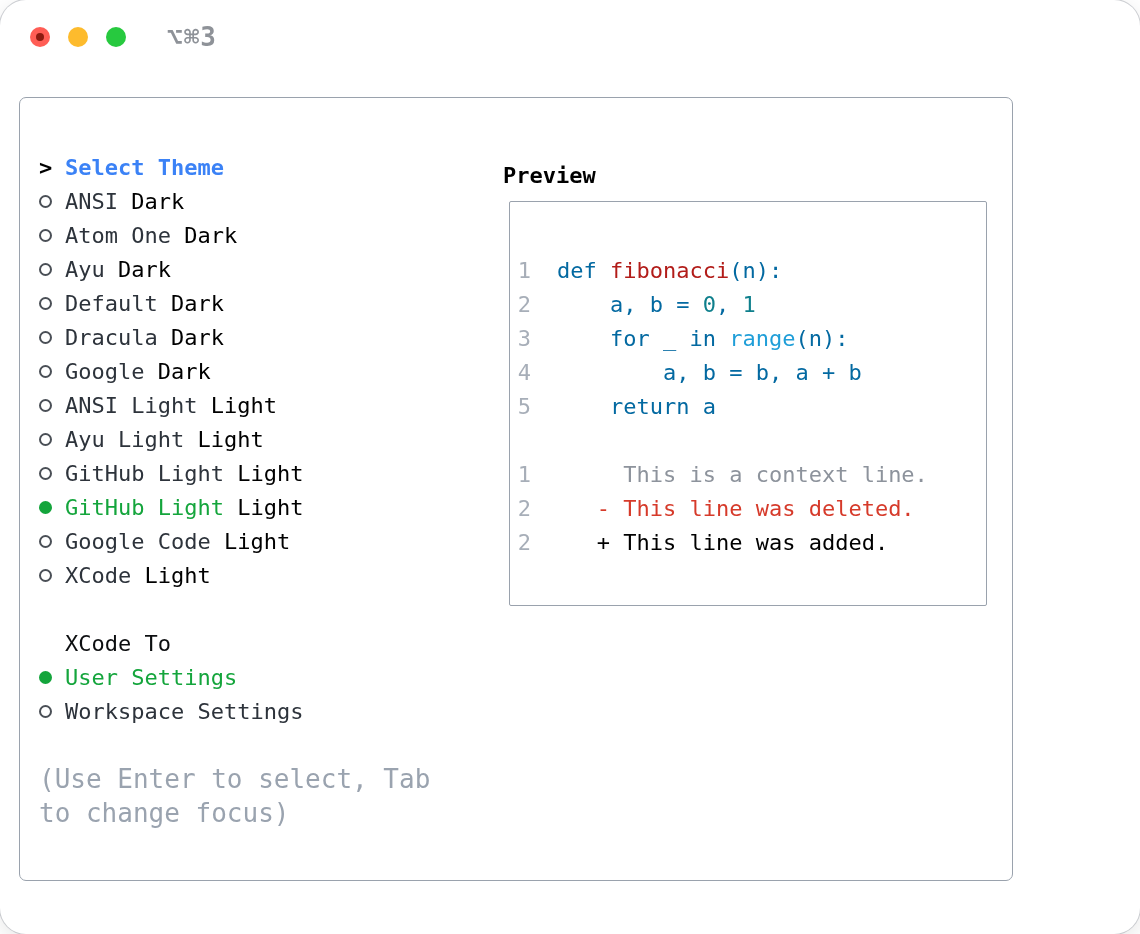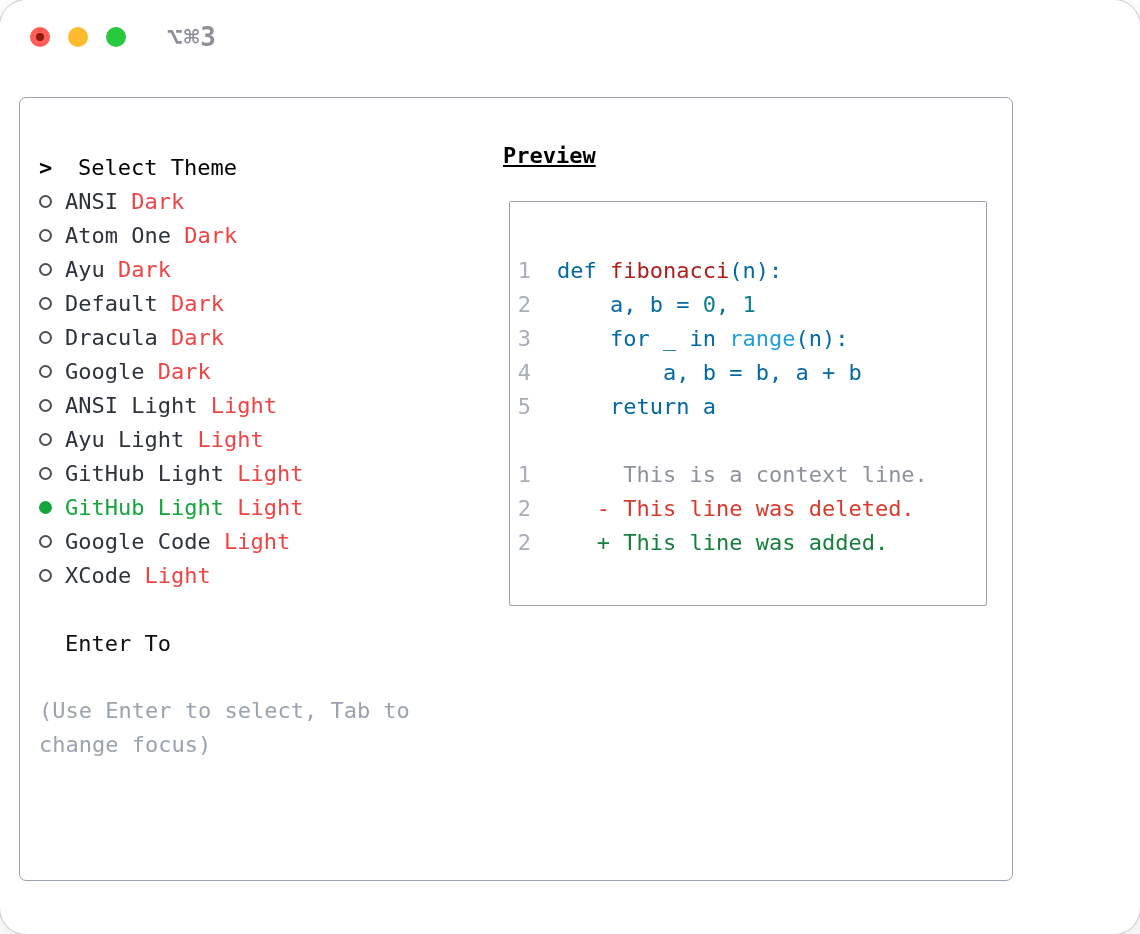--- a/index.html
+++ b/index.html
@@ -24,46 +24,46 @@
                color:#8e9298; letter-spacing:1px; }
   
   .panel {
     position:absolute; left:19px; top:97px; width:994px; height:784px;
     border:1.5px solid #9aa2ad; border-radius:7px; background:#fff;
   }
   .leftcol { position:absolute; left:19px; top:52px; }
   .row { display:flex; align-items:center; height:34px; font-size:22px; white-space:pre; }
   .glyph { width:26px; flex:0 0 26px; display:flex; align-items:center; }
   .prompt { color:#000; font-weight:700; font-size:22px; }
-  .hdr { color:#000000; font-weight:400;margin-left:13px; }
+  .hdr { color:#3b82f6; font-weight:700; }
   .radio { width:13px; height:13px; border-radius:50%; border:2px solid #4a4f56; }
   .radio.sel { background:#14a53c; border-color:#14a53c; }
   .t-label { color:#2d333b; }
   .t-label.sel { color:#14a53c; }
-  .t-variant { color:#ef4444; }
+  .t-variant { color:#000000; }
   .spacer { height:34px; }
   .apply-hdr { color:#0c0e10; }
-  .hint { width:424px; font-size:22px; line-height:34px; color:#9aa3af;
+  .hint { width:424px; font-size:26px; line-height:34px; color:#9aa3af;
           white-space:normal; word-break:normal; }
   
-  .preview-title { position:absolute; left:483px; top:40px; height:34px; display:flex;
-                   align-items:center; font-size:22px; font-weight:700; color:#000;text-decoration:underline; }
+  .preview-title { position:absolute; left:483px; top:60px; height:34px; display:flex;
+                   align-items:center; font-size:22px; font-weight:700; color:#000; }
   .preview-box { position:absolute; left:489px; top:103px; width:478px; height:405px;
                  border:1.5px solid #9aa2ad; border-radius:2px; background:#fff;
                  padding:51px 0 0 7px; overflow:hidden; }
   .crow { display:flex; align-items:center; height:34px; font-size:22px; white-space:pre; }
   .ln { width:14px; flex:0 0 14px; text-align:right; color:#a7aeb8; margin-right:26px; }
   .ct { white-space:pre; }
   .tok-fg      { color:#0369a1; }
   .tok-func    { color:#b21c19; }
   .tok-num     { color:#0e7f8c; }
   .tok-builtin { color:#1f9ed8;margin-top:32px; }
   .tok-context { color:#8d939c; }
   .tok-deleted { color:#d63a2a; }
-  .tok-added   { color:#15803d;margin-top:26px; }
+  .tok-added   { color:#000000;margin-top:26px; }
 </style>
 </head>
 <body>
 
 <div class="window">
 
   <div class="titlebar">
     <div class="tl tl-close"></div>
     <div class="tl tl-min"></div>
     <div class="tl tl-zoom"></div>
@@ -90,24 +90,26 @@
           <div class="row"><span class="glyph"><span class="radio"></span></span><span class="t-label">GitHub Light</span><span class="t-variant"> Light</span></div>
           <div class="row"><span class="glyph"><span class="radio sel"></span></span><span class="t-label sel">GitHub Light</span><span class="t-variant"> Light</span></div>
           <div class="row"><span class="glyph"><span class="radio"></span></span><span class="t-label">Google Code</span><span class="t-variant"> Light</span></div>
           <div class="row"><span class="glyph"><span class="radio"></span></span><span class="t-label">XCode</span><span class="t-variant"> Light</span></div>
         </div>
 
       <div class="spacer"></div>
 
       <div class="row">
         <span class="glyph"></span>
-        <span class="apply-hdr">Enter To</span>
+        <span class="apply-hdr">XCode To</span>
       </div>
 
       <div id="apply-list">
+          <div class="row"><span class="glyph"><span class="radio sel"></span></span><span class="t-label sel">User Settings</span></div>
+          <div class="row"><span class="glyph"><span class="radio"></span></span><span class="t-label">Workspace Settings</span></div>
         </div>
 
       <div class="spacer"></div>
 
       <div class="hint">(Use Enter to select, Tab to change focus)</div>
     </div>
 
     <div class="preview-title">Preview</div>
 
     <div class="preview-box" id="preview-box">

